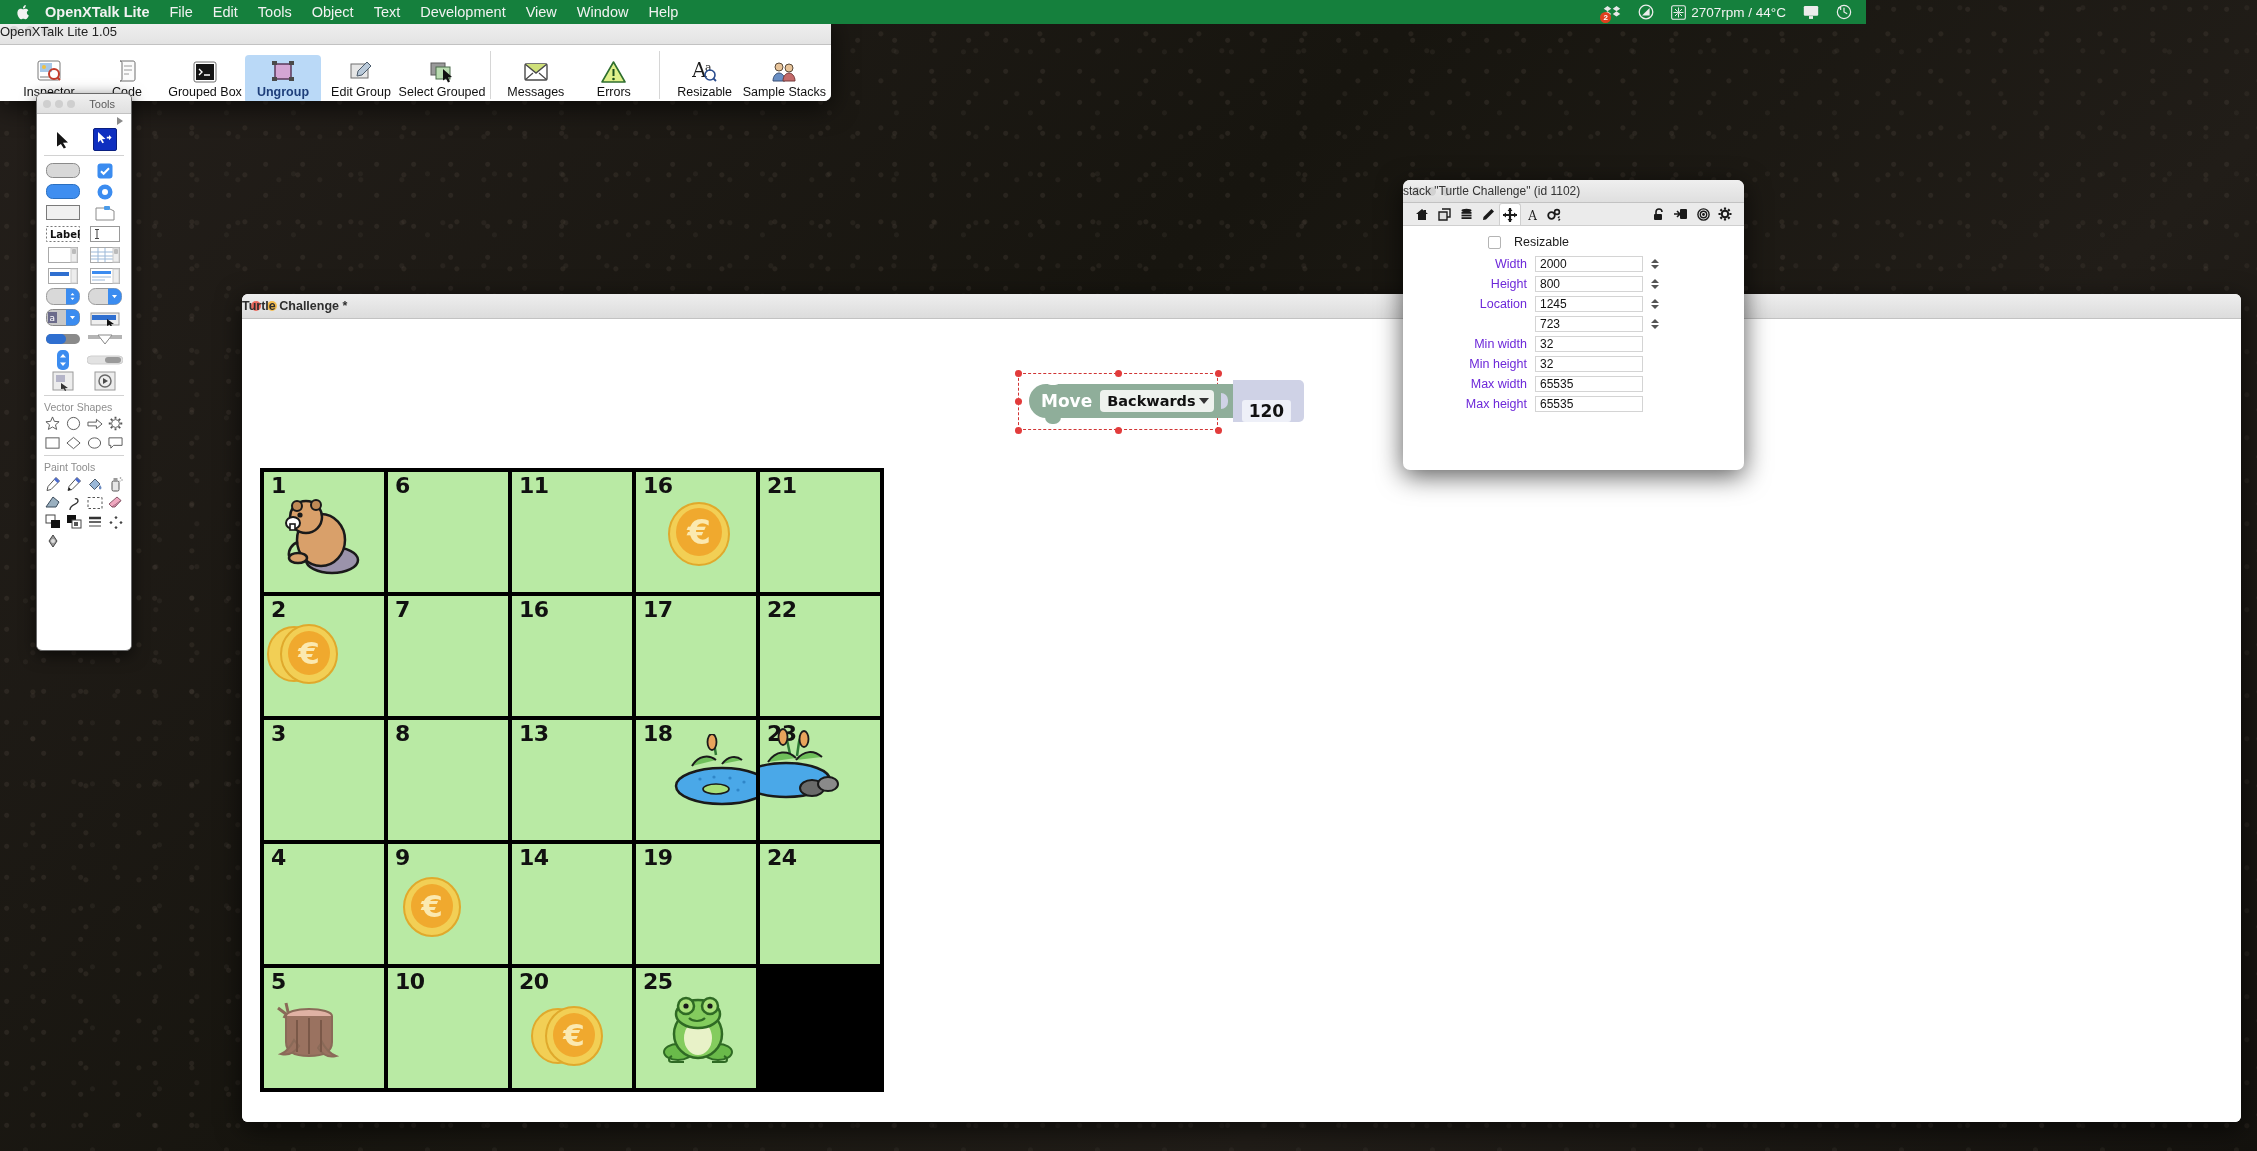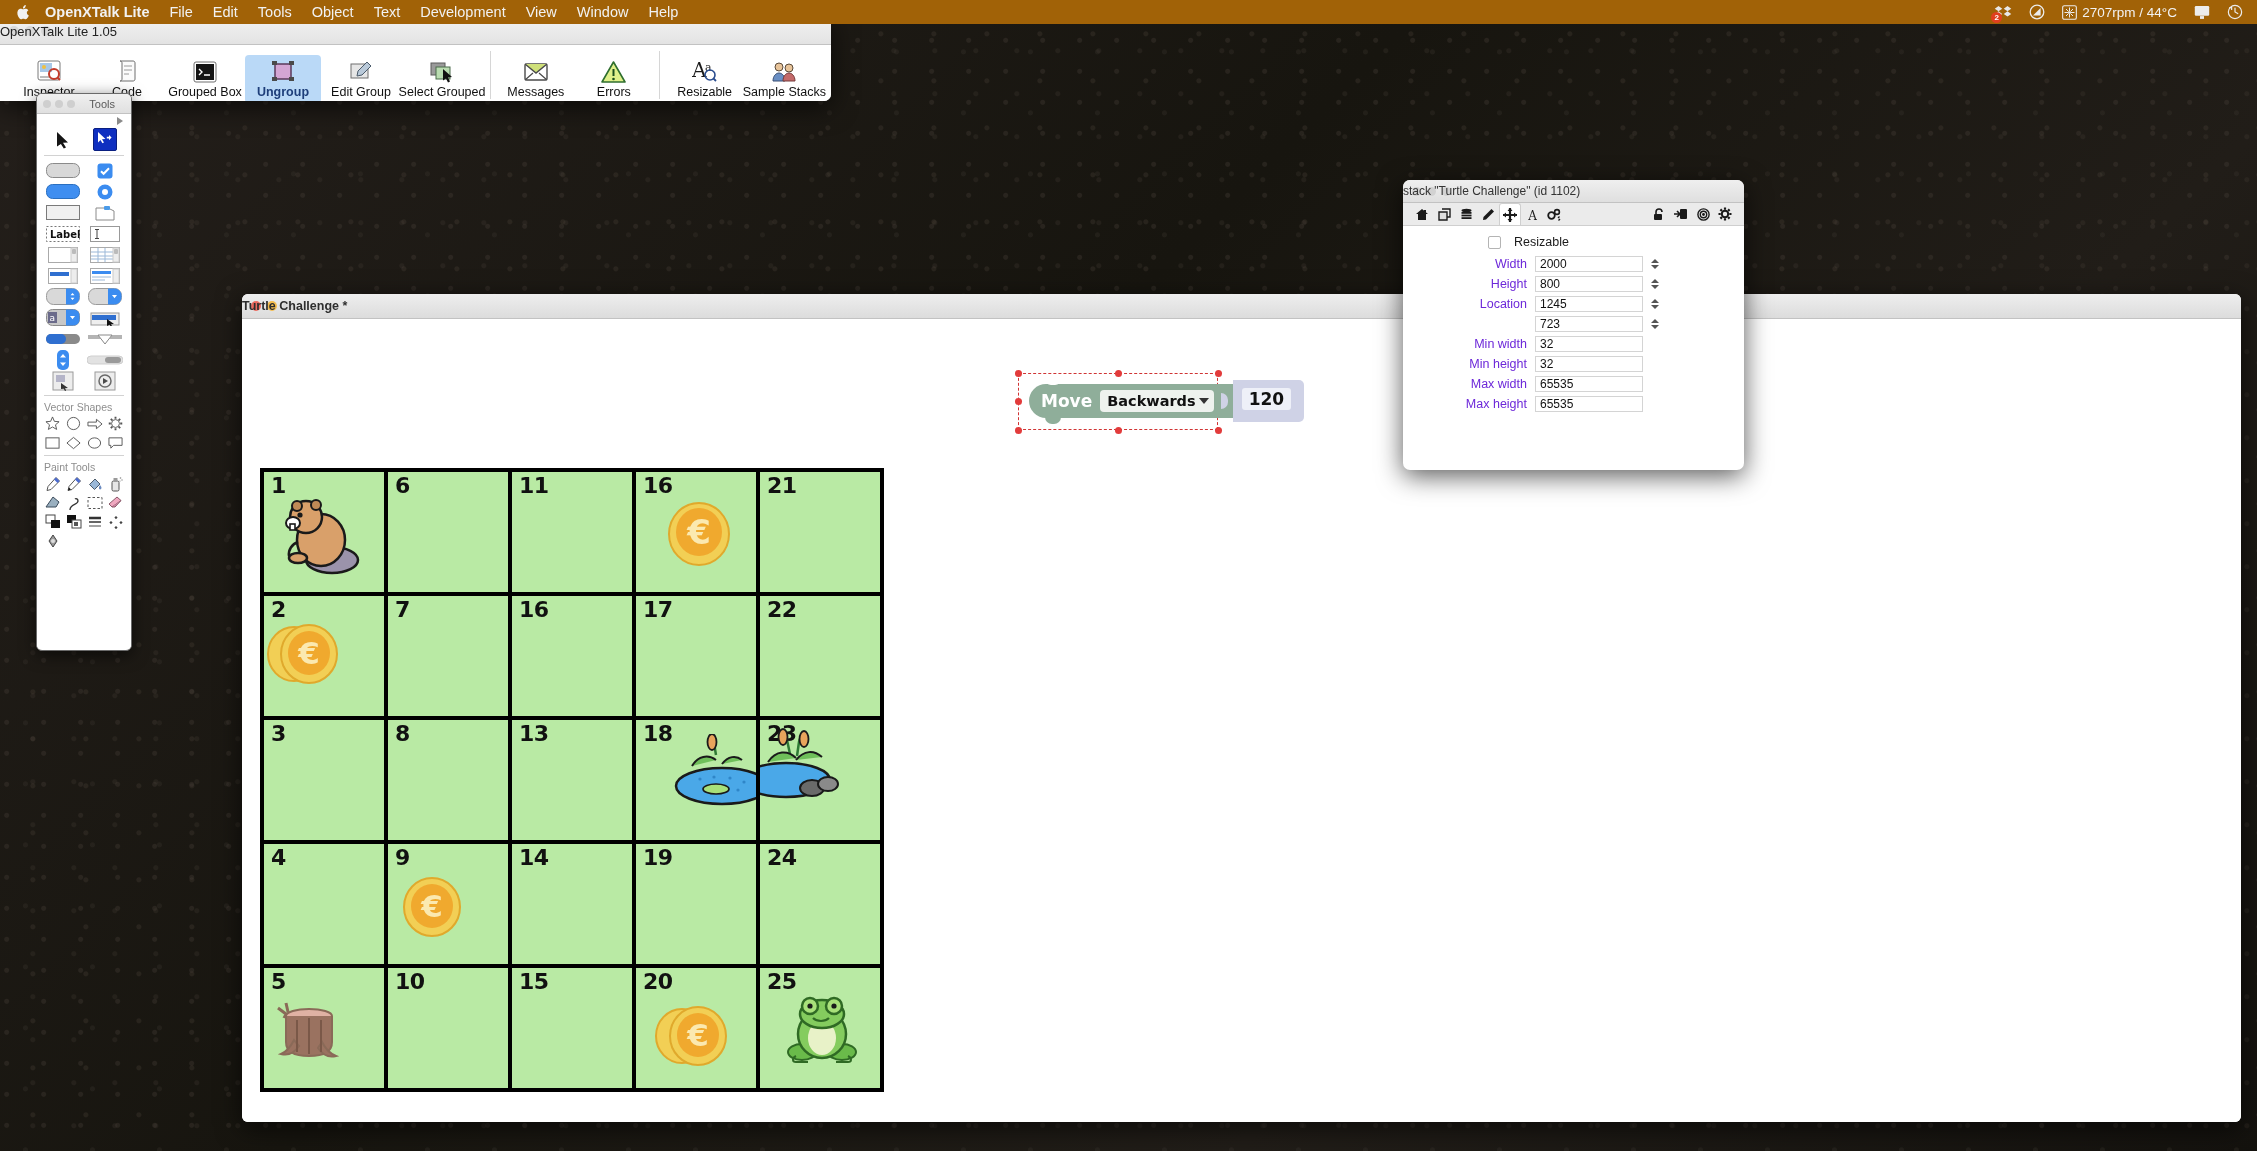--- a/index.html
+++ b/index.html
@@ -15,22 +15,22 @@
     background:
       radial-gradient(circle at 18% 30%, rgba(70,62,55,.35) 0 2px, transparent 3px),
       radial-gradient(circle at 62% 72%, rgba(80,70,60,.28) 0 2px, transparent 3px),
       radial-gradient(circle at 38% 85%, rgba(60,55,48,.3) 0 2px, transparent 3px),
       radial-gradient(circle at 80% 18%, rgba(72,64,56,.25) 0 2px, transparent 3px),
       linear-gradient(135deg,#241f1b 0%,#17150f 42%,#211d18 70%,#14120e 100%);
     background-size:37px 31px,53px 47px,67px 61px,41px 43px,100% 100%;
   }
   
   #menubar{
-    position:absolute;left:0;top:0;width:2257px;height:24px;
-    background:#a16207;color:#f2f2f2;
+    position:absolute;left:0;top:0;width:1866px;height:24px;
+    background:#15803d;color:#f2f2f2;
     display:flex;align-items:center;font-size:14.5px;
     z-index:50;
   }
   #menubar .apple{margin:0 14px 0 16px;font-size:16px;line-height:0;}
   #menubar .app-name{font-weight:bold;margin-right:20px;}
   #menubar .mi{margin-right:20px;white-space:nowrap;}
   #menubar .spacer{flex:1;}
   #menubar .status{display:flex;align-items:center;gap:17px;padding-right:14px;}
   #menubar .status .s{display:flex;align-items:center;gap:5px;white-space:nowrap;font-size:13.5px;}
   .badge{
@@ -123,21 +123,21 @@
     background:#eef2ee;border-radius:4px;height:22px;display:flex;align-items:center;
     padding:0 5px 0 7px;font-size:14.5px;font-weight:bold;color:#111;gap:3px;
     font-family:"DejaVu Sans",sans-serif;
   }
   #block .caret{width:0;height:0;border-left:5px solid transparent;border-right:5px solid transparent;
     border-top:6px solid #333;}
   #block .bslotcut{width:12px;height:34px;background:#8fae9a;position:relative;margin-left:7px;}
   #block .bslotcut:before{content:"";position:absolute;left:0;top:9px;width:7px;height:16px;
     background:#cfd2e6;border-radius:0 8px 8px 0;}
   #block .bnum{
-    background:#cfd2e6;height:34px;display:flex;align-items:flex-start;padding:8px 13px 0 9px;
+    background:#cfd2e6;height:34px;display:flex;align-items:flex-end;padding:8px 13px 0 9px;
     border-radius:0 5px 5px 0;
   }
   #block .bnum span{background:#eef0f8;border-radius:3px;padding:1px 7px;font-size:17px;
     font-weight:bold;color:#111;font-family:"DejaVu Sans",sans-serif;}
   
   #inspector{left:1403px;top:180px;width:341px;height:290px;border-radius:7px;}
   #inspector .titlebar{height:22px;background:linear-gradient(#efefef,#dfdfdf);}
   #inspector .tl-lights i{width:9px;height:9px;background:#d2d2d2;}
   #inspector .tl-title{font-size:12px;color:#333;font-weight:normal;}
   #insp-tabs{height:22px;background:#ebebeb;border-bottom:1px solid #cfcfcf;
@@ -850,23 +850,20 @@
             <g stroke="#7a5848" stroke-width="2">
                 <path d="M33 52v32M45 50v36M57 52v32"></path>
               </g>
           </svg>
         </span>
       </div>
 
       <div class="cell">
         <span class="num">10</span>
       </div>
-      <div class="cell">
-        <span class="num">15</span>
-      </div>
 
       <div class="cell">
         <span class="num">20</span>
         <span class="art">
           <svg width="120" height="120" viewBox="0 0 120 120">
             <ellipse cx="46" cy="68" rx="26" ry="27" fill="#f2cf55" stroke="#e0a92c" stroke-width="2"></ellipse>
             <ellipse cx="62" cy="68" rx="28" ry="29" fill="#f2cf55" stroke="#e0a92c" stroke-width="2"></ellipse>
             <ellipse cx="62" cy="67" rx="21" ry="22" fill="#f0a92e"></ellipse>
             <text x="62" y="78" font-size="31" font-weight="bold" text-anchor="middle" fill="#fbe9b0" font-family="DejaVu Sans, sans-serif">€</text>
           </svg>

